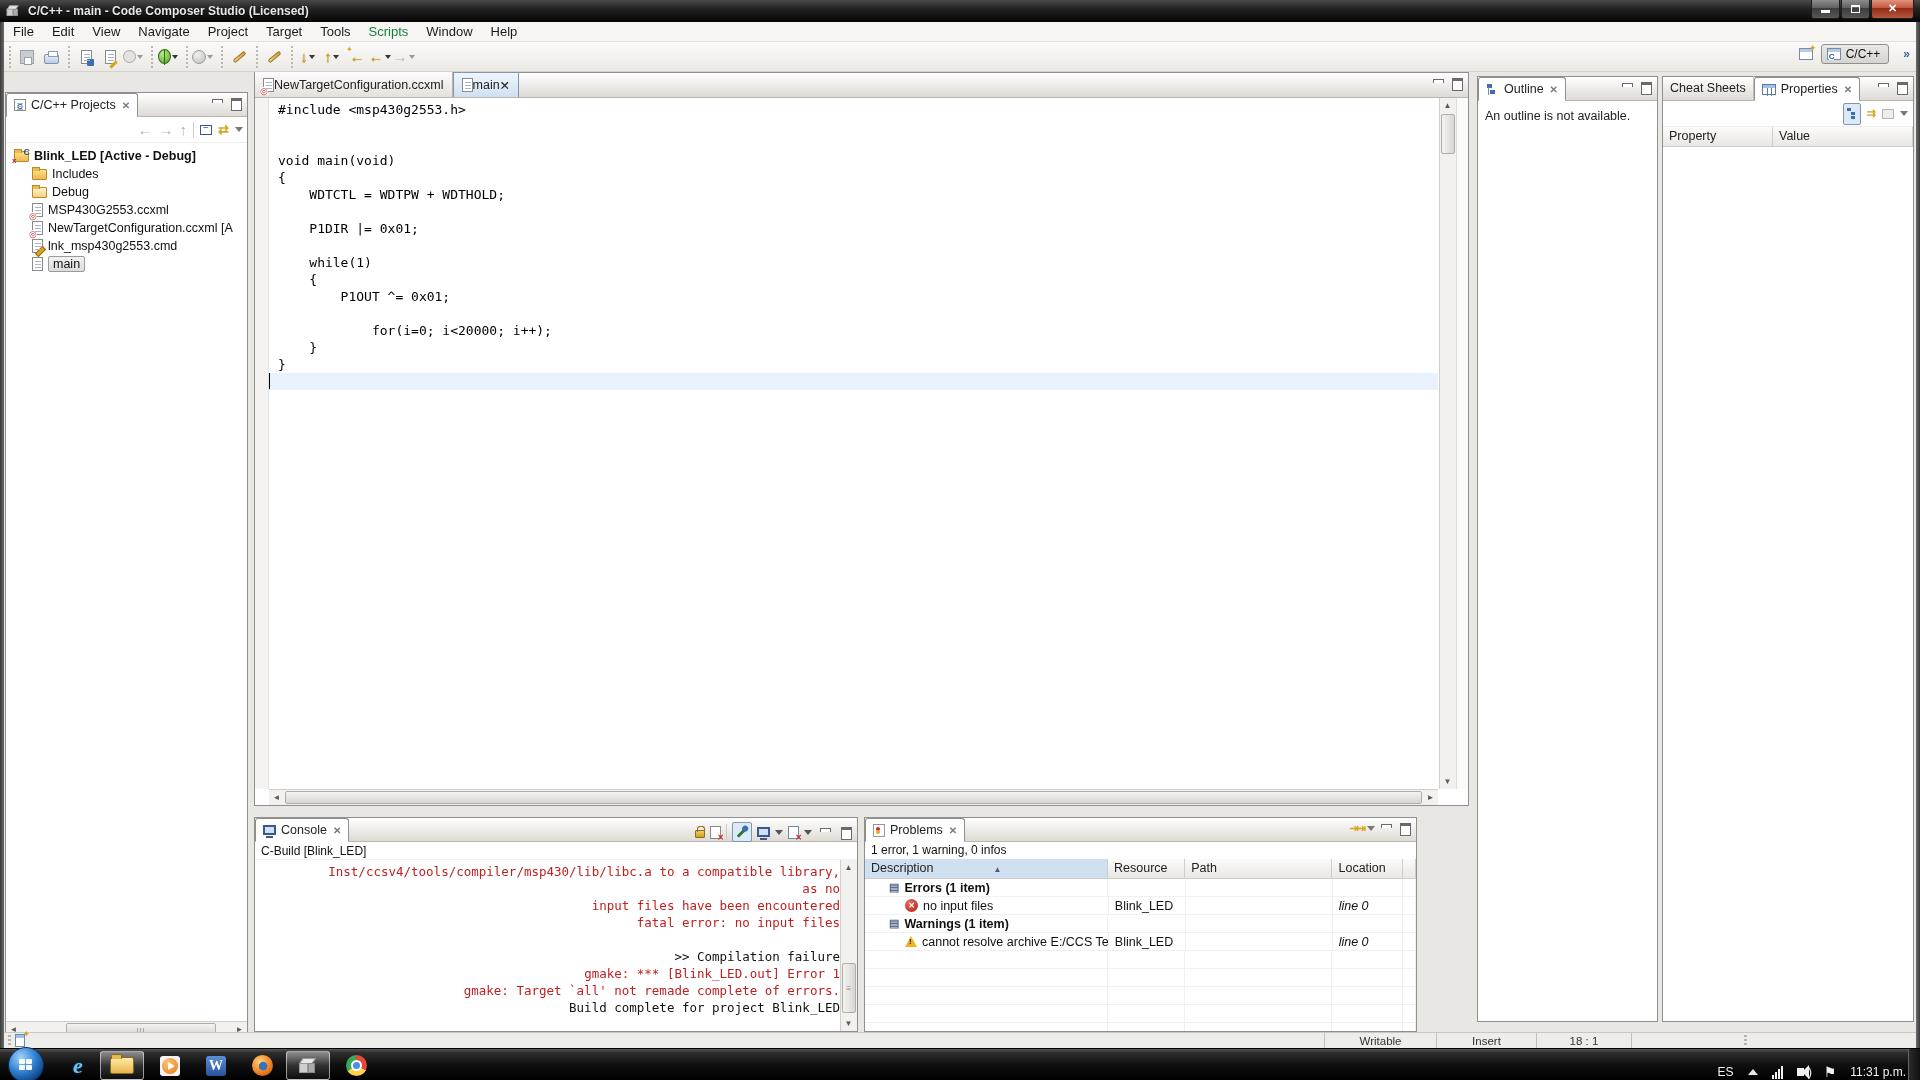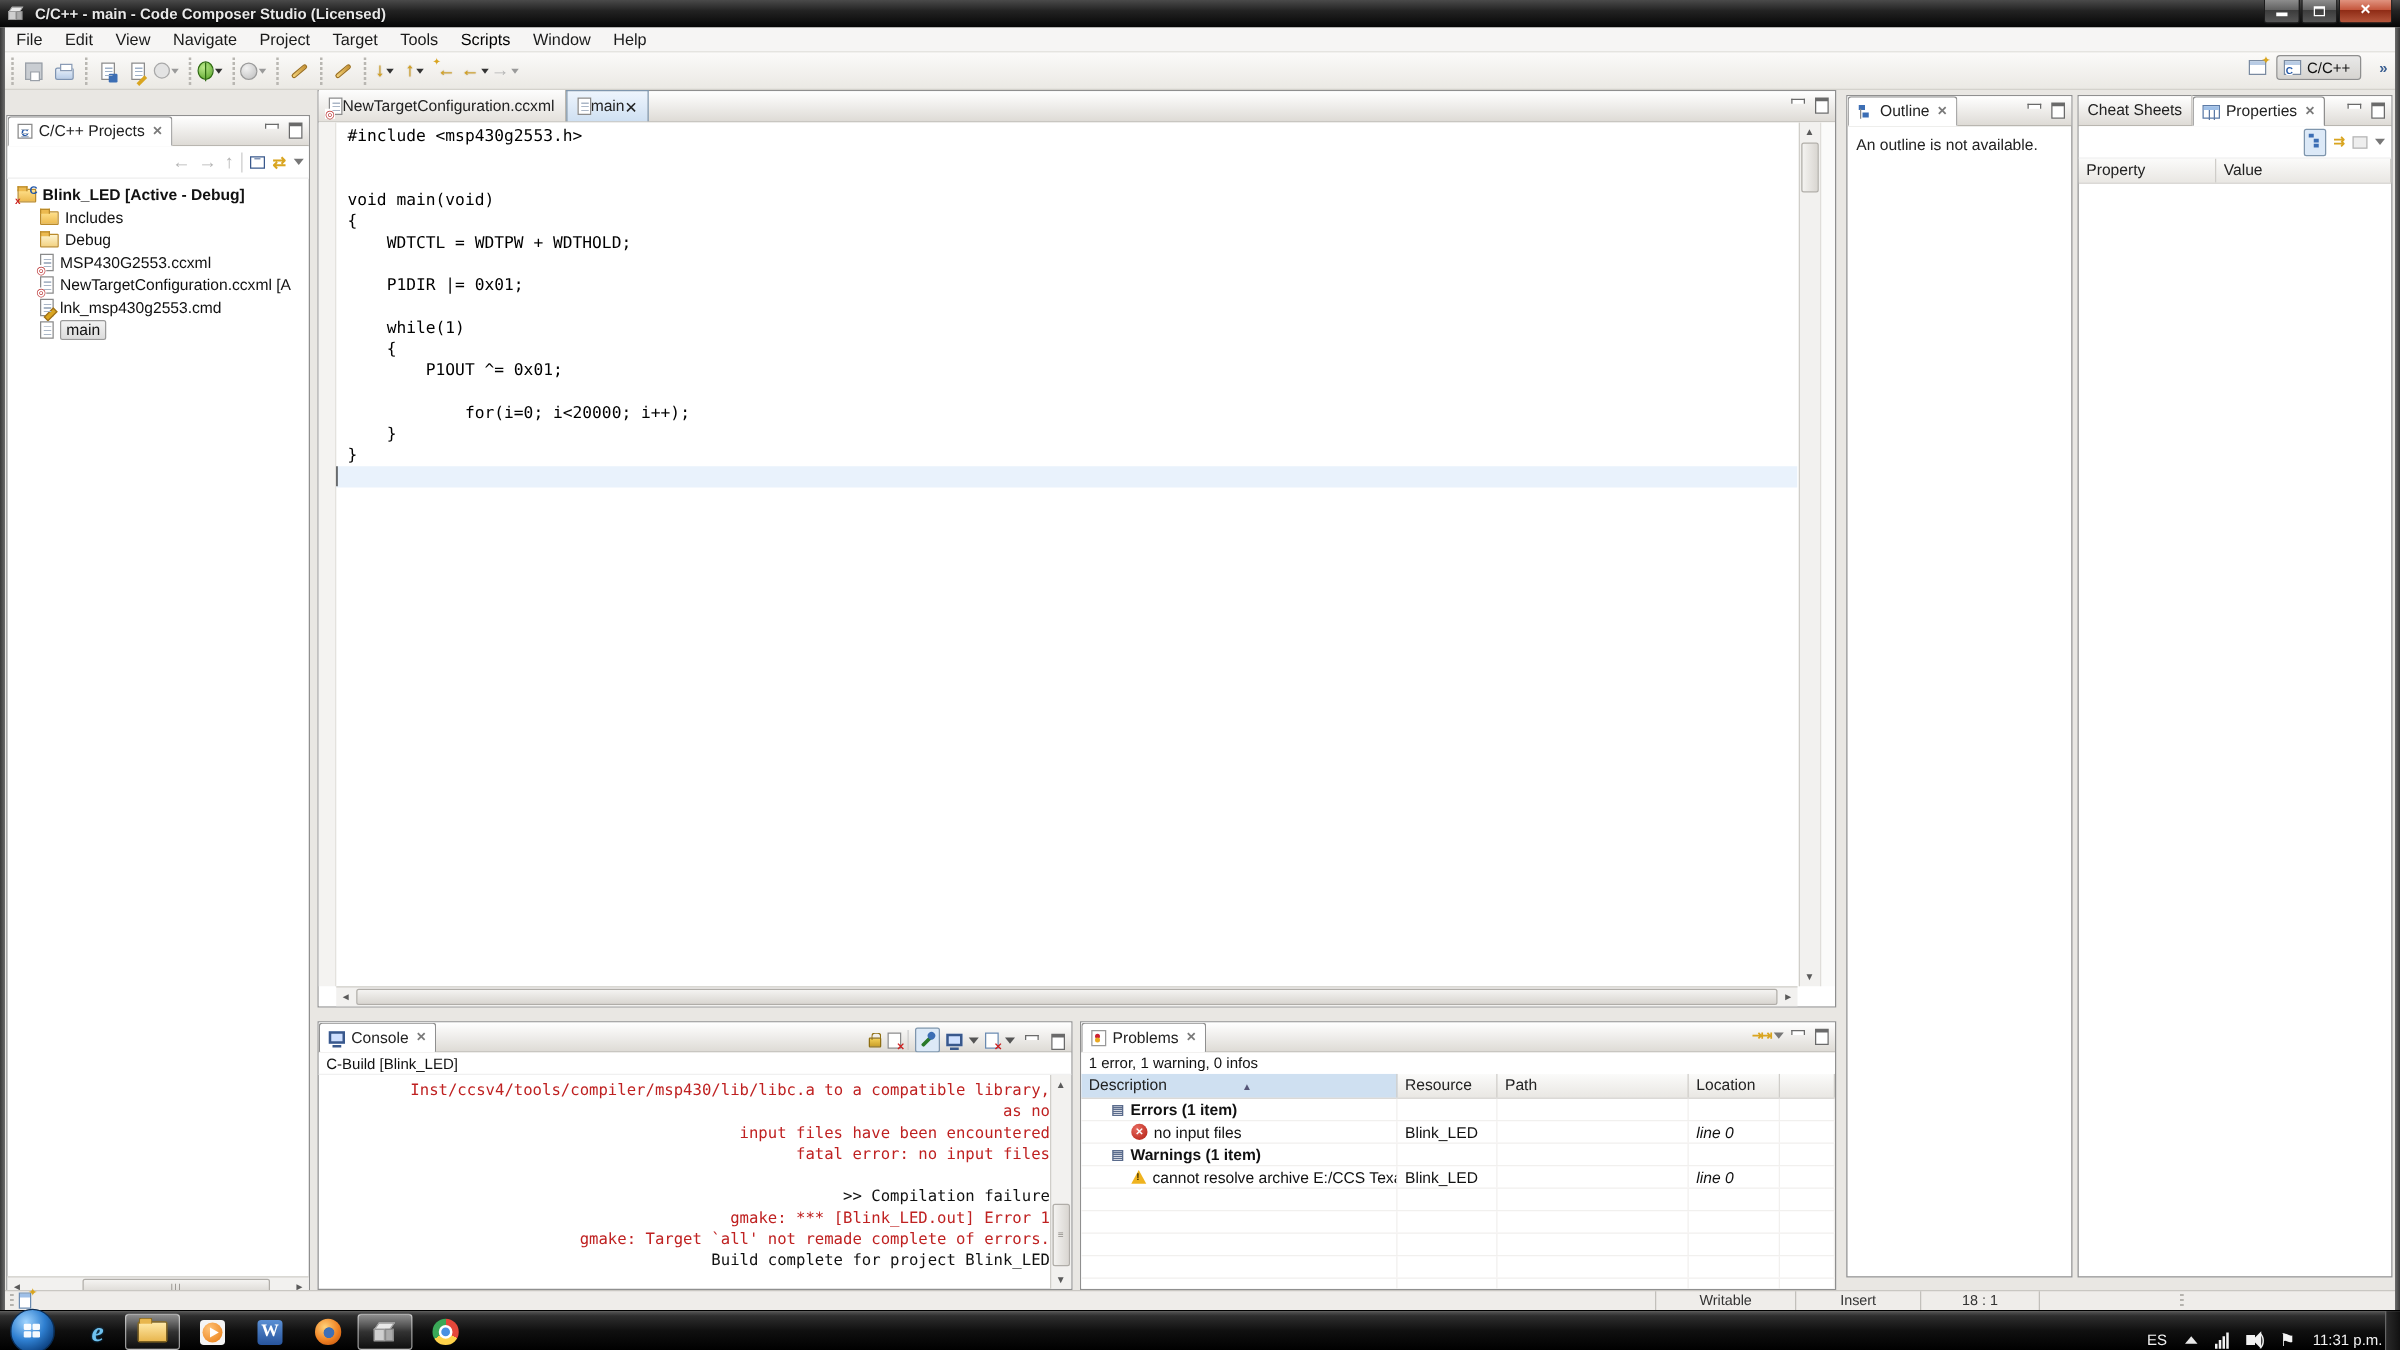--- a/index.html
+++ b/index.html
@@ -18,21 +18,21 @@
   .winbtn.close { width:43px; background:linear-gradient(180deg,#e0937f,#c4543a 45%,#8f2c16 46%,#b6563c); }
   .minglyph{display:inline-block;width:9px;height:3px;background:#fff;margin-top:10px;}
   .maxglyph{display:inline-block;width:9px;height:8px;border:1px solid #fff;border-top:2px solid #fff;margin-top:5px;background:transparent;}
   #frame-left,#frame-right{ top:22px; width:4px; height:1026px; background:linear-gradient(90deg,#3a3a3a,#6b6b6b);}
   #frame-left{left:0;} #frame-right{right:0; background:linear-gradient(270deg,#3a3a3a,#6b6b6b);}
 
   
   #menubar { left:4px; top:22px; width:1912px; height:20px; background:#f6f5f4; border-bottom:1px solid #e0ded9;
     display:flex; align-items:center; font-size:13px; color:#1a1a1a; }
   .menu-item { padding:2px 9px; }
-  .menu-item.disabled { color:#000000; }
+  .menu-item.disabled { color:#15803d; }
   #toolbar { left:4px; top:42px; width:1912px; height:30px;
     background:linear-gradient(180deg,#fbfaf9,#ebe9e4); border-bottom:1px solid #d4d2cc;
     display:flex; align-items:center; }
   .tb-sep { width:7px; height:22px; margin:0 2px;
     background:repeating-linear-gradient(180deg,#b9b7b2 0 2px,transparent 2px 4px); background-size:2px 100%; background-position:center; background-repeat:no-repeat; }
   .tb-btn { width:24px; height:24px; display:flex; align-items:center; justify-content:center; border-radius:3px; position:relative;}
   .caret { width:0;height:0;border-left:3px solid transparent;border-right:3px solid transparent;border-top:4px solid #333; margin:0 3px 0 1px;}
   .caret.gray{border-top-color:#9a9a9a;}
   
   .ic { display:inline-block; position:relative; }
@@ -160,21 +160,21 @@
   .pinbtn{border:1px solid #7f96ad;background:#dce9f7;border-radius:2px;width:20px;height:20px;display:flex;align-items:center;justify-content:center;}
   .i-pin{width:12px;height:3px;background:#2a7a2a;border-radius:1px;transform:rotate(-45deg);position:relative;}
   .i-pin::after{content:"";position:absolute;right:-2px;top:-2px;width:6px;height:6px;background:#3c6eb4;border-radius:50%;}
   #console-sub{position:absolute;left:0;top:24px;right:0;height:18px;background:#fff;font-size:12px;color:#111;padding:2px 6px;border-bottom:1px solid #f0f0f0;}
   #console-out{position:absolute;left:0;top:42px;right:17px;bottom:0;overflow:hidden;padding:3px 0 0 4px;text-align:right;}
   .oline{height:17px;line-height:17px;font-family:"DejaVu Sans Mono","Liberation Mono",monospace;font-size:12.5px;white-space:pre;color:#111;}
   .oline.err{color:#bf2121;}
   #con-sbv{right:0;top:42px;bottom:0;}
 
   
-  #problems { left:864px; top:817px; width:605px; height:215px; }
+  #problems { left:864px; top:817px; width:553px; height:215px; }
   .i-problems{width:12px;height:13px;background:#fff;border:1px solid #999;position:relative;}
   .i-problems::before{content:"";position:absolute;left:2px;top:2px;width:4px;height:4px;background:#c23;border-radius:50%;}
   .i-problems::after{content:"";position:absolute;left:2px;bottom:2px;width:4px;height:4px;background:#e9a820;border-radius:50%;}
   .i-filter{color:#d9a520;font-weight:bold;font-size:11px;letter-spacing:-2px;}
   #prob-summary{position:absolute;left:0;top:24px;right:0;height:17px;background:#fff;font-size:12px;color:#111;padding:1px 6px;}
   #prob-grid{position:absolute;left:0;top:41px;right:0;bottom:0;background:#fff;overflow:hidden;}
   #prob-grid .gridhead .gcell.desc{background:#cfe0f1;}
   .sortmark{font-size:8px;color:#557;margin-left:60px;}
   .prow{display:flex;height:18px;font-size:12.5px;color:#111;align-items:center;border-bottom:1px solid #f1f0ee;}
   .pcell{padding:0 6px;height:100%;display:flex;align-items:center;border-right:1px solid #f1f0ee;white-space:nowrap;overflow:hidden;}

